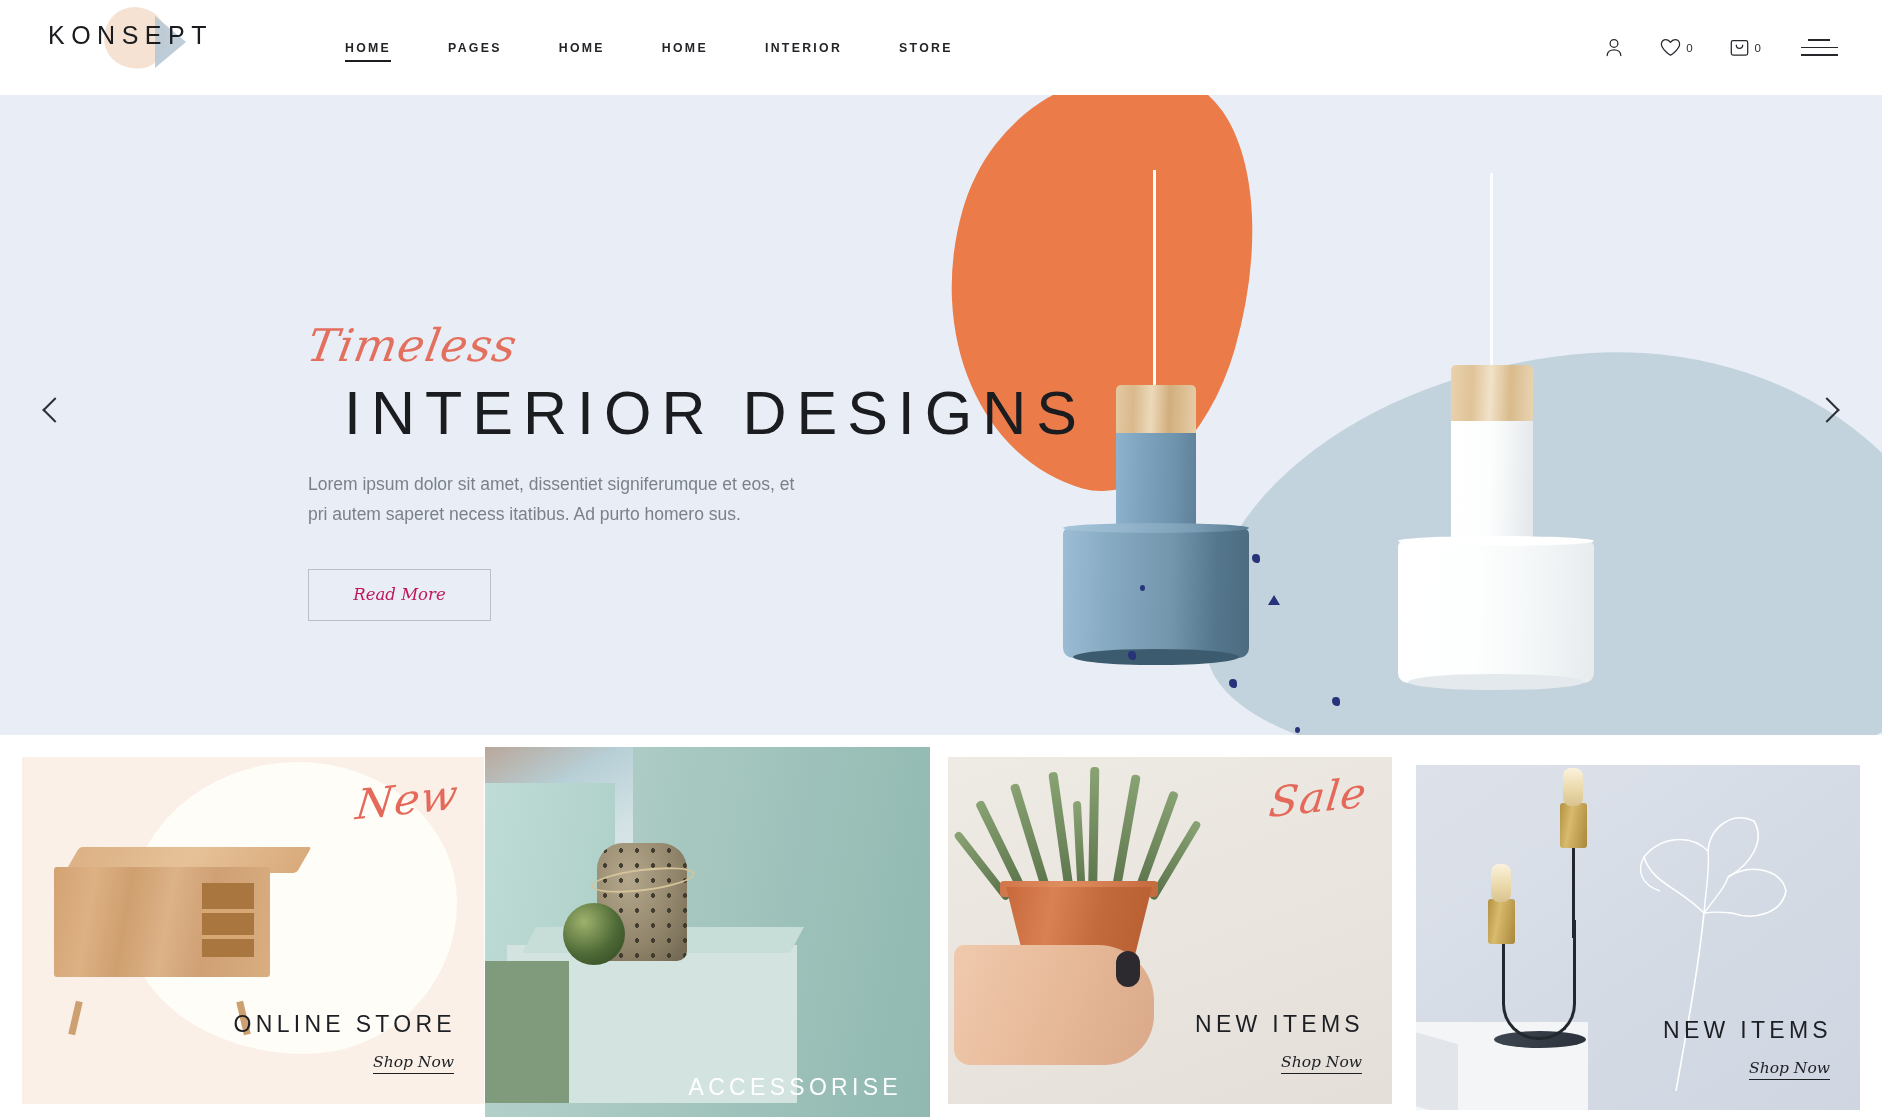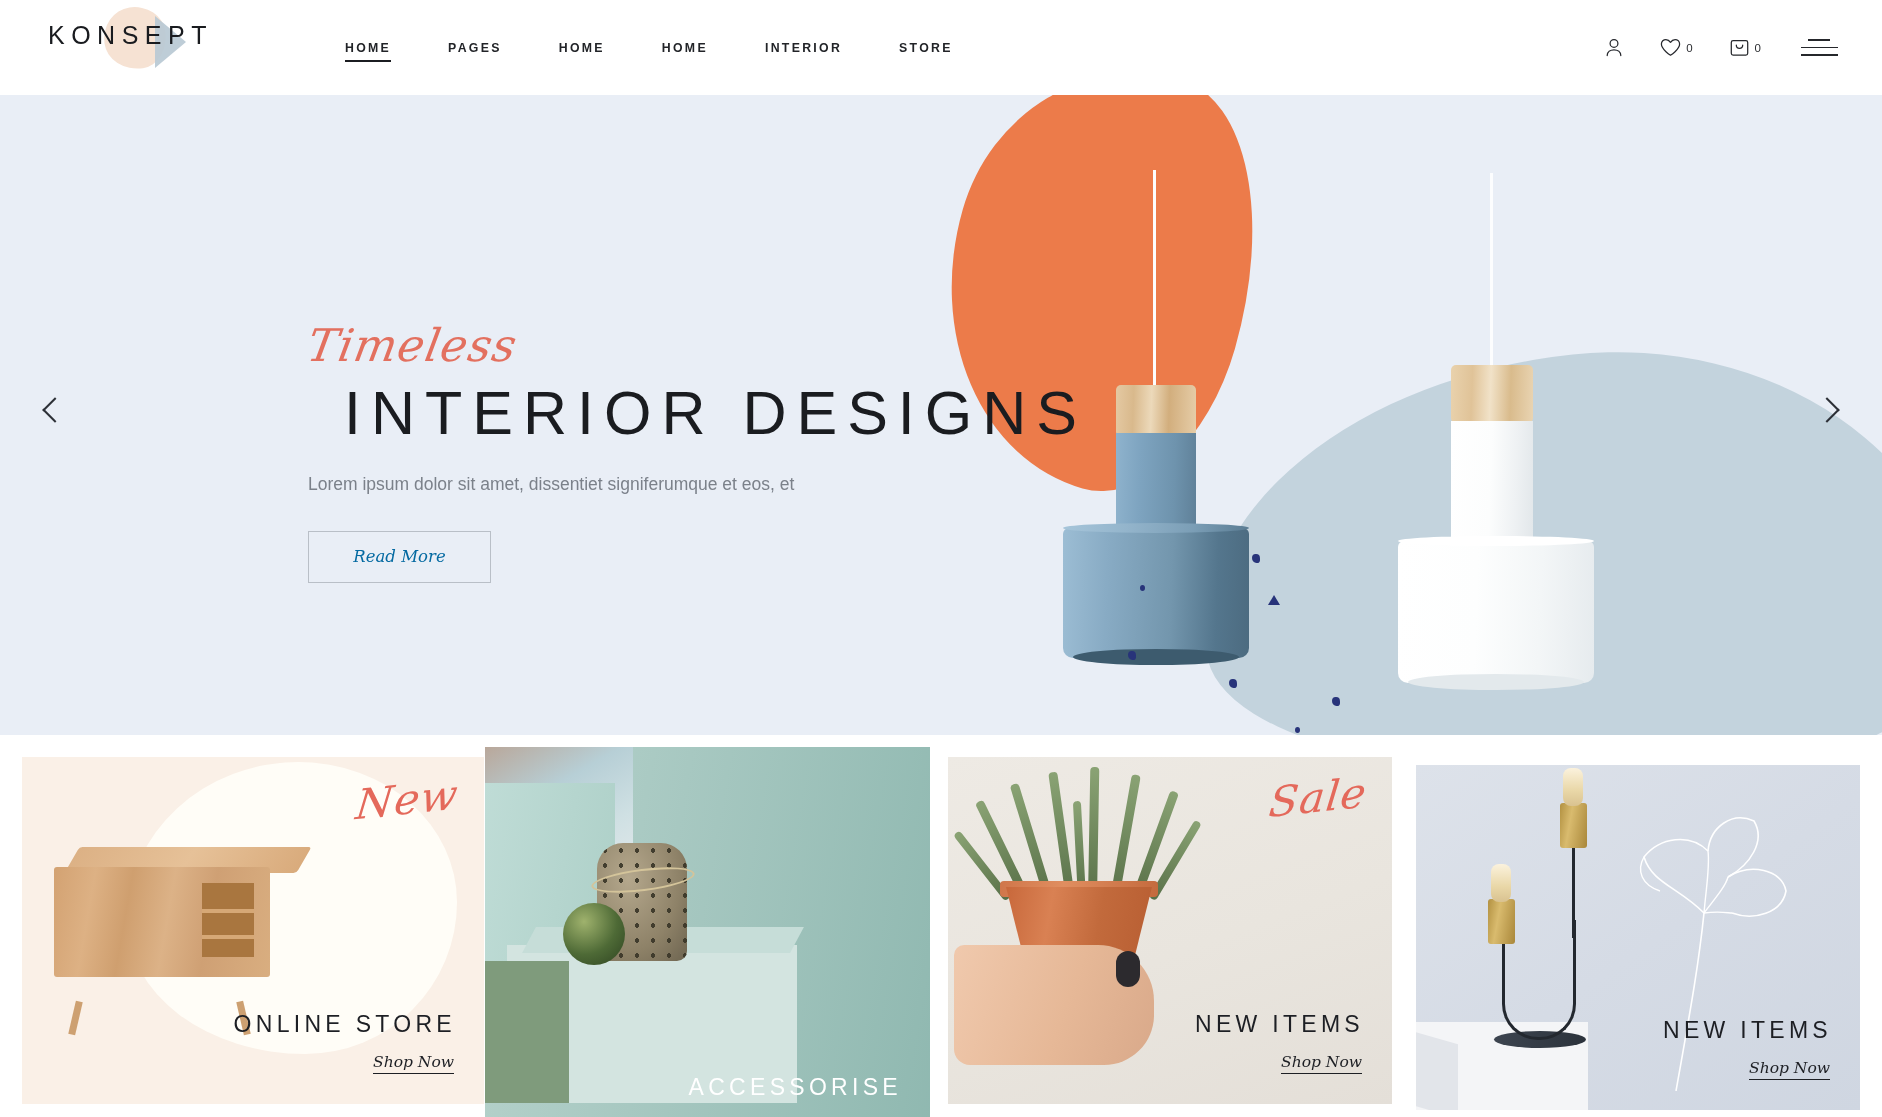--- a/index.html
+++ b/index.html
@@ -99,24 +99,24 @@
   .dot.s { width:5px; height:6px; border-radius:50%; }
 
   .hero-content { position:absolute; left:308px; top:228px; width:760px; z-index:6; }
   .eyebrow { font-family:"DejaVu Serif", serif; font-style:italic;
     font-size:45px; color:#e3705f; letter-spacing:1px; line-height:1;
     transform:skewX(-10deg); font-weight:400; }
   .hero-title { font-size:61px; letter-spacing:10px; color:#1a1c20;
     font-weight:400; line-height:1.18; margin-top:10px; white-space:nowrap;margin-left:36px; }
   .hero-sub { font-size:17.5px; color:#7b818a; line-height:1.72; margin-top:19px;
     font-weight:400; }
-  .readmore { display:inline-block; margin-top:32px; width:183px; height:52px;
+  .readmore { display:inline-block; margin-top:40px; width:183px; height:52px;
     border:1px solid #b9bfc7; line-height:50px; text-align:center;
     font-family:"DejaVu Serif", serif; font-style:italic; font-size:16.5px;
-    color:#0369a1; text-decoration:none; background:transparent; }
+    color:#be185d; text-decoration:none; background:transparent; }
 
   .arrow { position:absolute; top:50%; transform:translateY(-50%);
     width:40px; height:40px; cursor:pointer; z-index:12; }
   .arrow.left { left:32px; }
   .arrow.right { right:38px; }
   .arrow i { position:absolute; left:14px; top:6px; width:18px; height:18px;
     border-top:2px solid #2c2f36; border-right:2px solid #2c2f36; }
   .arrow.left i { transform:rotate(-135deg); }
   .arrow.right i { transform:rotate(45deg); }
 
@@ -307,20 +307,21 @@
     <div class="dot s" style="left:1295px;top:632px;"></div>
 
     <div class="dot r" style="left:1332px;top:602px;"></div>
     <div class="dot s" style="left:1140px;top:490px;"></div>
   </div>
 
   <div class="hero-content">
     <div class="eyebrow">Timeless</div>
     <h1 class="hero-title">INTERIOR DESIGNS</h1>
     <p class="hero-sub">Lorem ipsum dolor sit amet, dissentiet signiferumque et eos, et</p>
+    <p class="hero-sub" style="margin-top:0;">pri autem saperet necess itatibus. Ad purto homero sus.</p>
     <a href="#" class="readmore">Read More</a>
   </div>
 
   <div class="arrow left">
     <i></i>
   </div>
   <div class="arrow right">
     <i></i>
   </div>
 </section>

